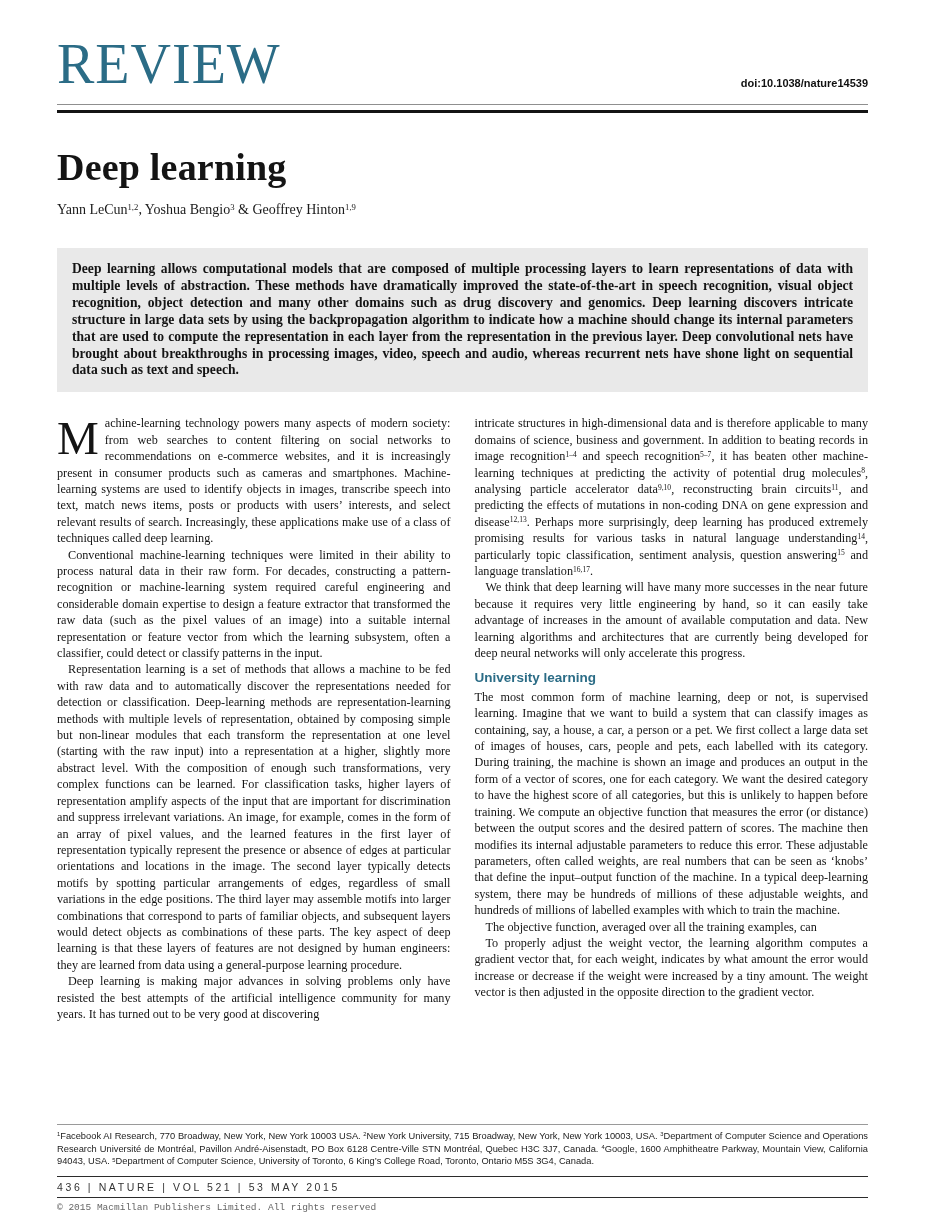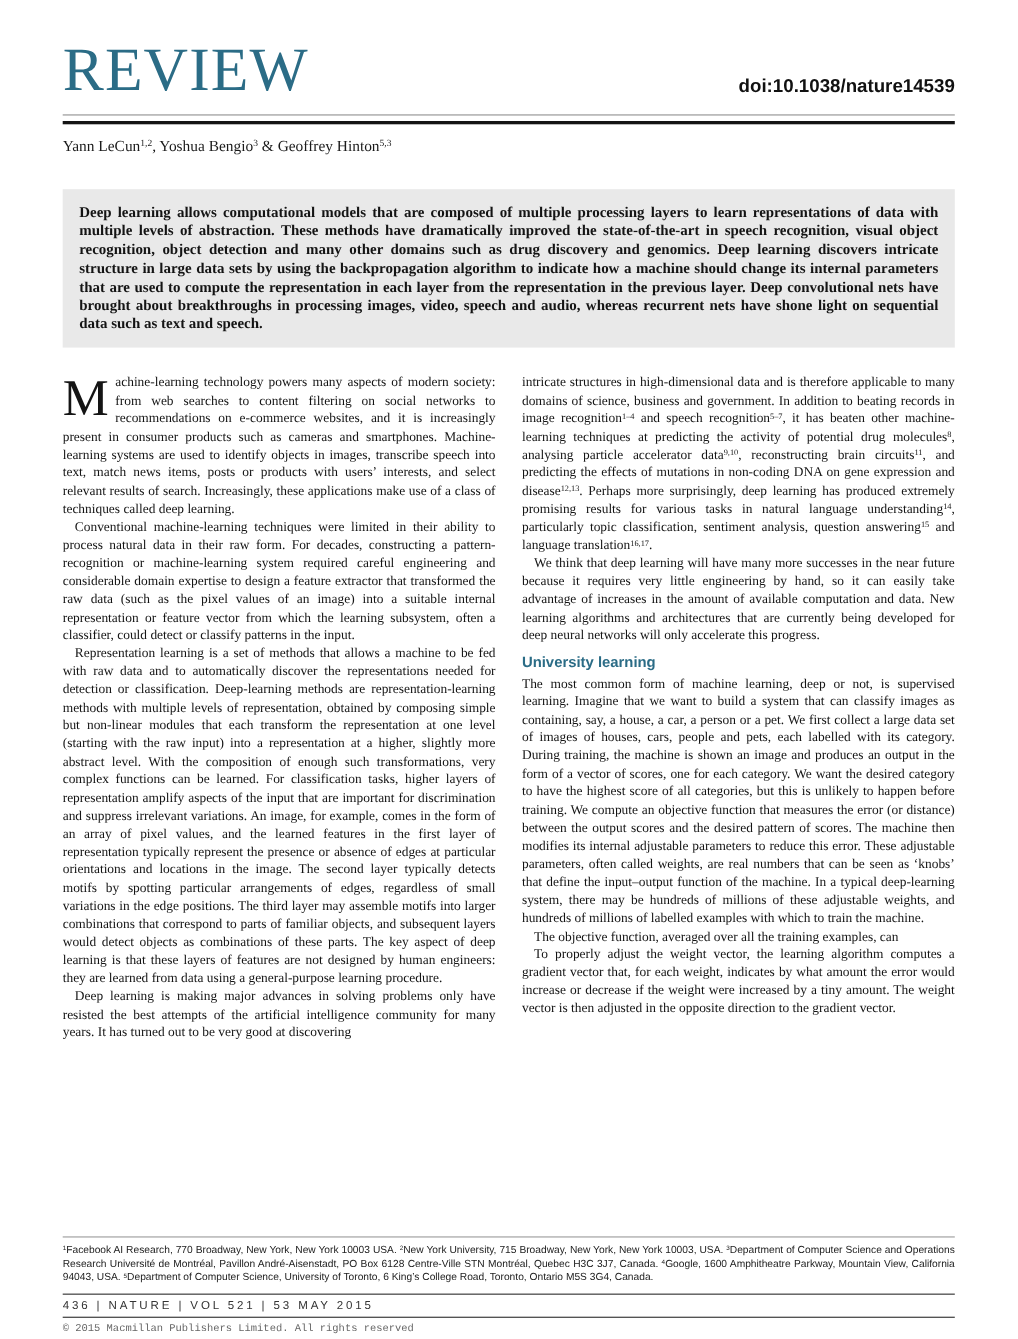--- a/index.html
+++ b/index.html
@@ -14,21 +14,21 @@
   .page { position:relative; width:925px; height:1088px; }
   .content { position:absolute; left:57px; right:57px; top:0; }
 
   
   .masthead { display:flex; justify-content:space-between; align-items:flex-end; padding-top:36px; }
   .kicker {
     font-family:"Liberation Serif", serif;
     font-size:56px; line-height:1; font-weight:400;
     color:var(--accent, #2b6c86); letter-spacing:1px;
   }
-  .doi { font-family:"Liberation Sans", sans-serif; font-size:17px; font-weight:bold; color:#111; padding-bottom:3px;text-align:center; }
+  .doi { font-family:"Liberation Sans", sans-serif; font-size:11px; font-weight:bold; color:#111; padding-bottom:3px;text-align:center; }
   .rule-thin { height:1px; background:#8f8f8f; margin-top:12px; }
   .rule-thick { height:3px; background:#141414; margin-top:5px; }
 
   
   .article-title { font-size:38px; font-weight:bold; margin-top:32px; letter-spacing:0.2px; }
   .authors { font-size:14px; margin-top:13px; color:#1a1a1a; }
   sup { font-size:0.62em; line-height:0; position:relative; vertical-align:baseline; top:-0.45em; }
 
   
   .abstract {
@@ -93,21 +93,22 @@
 <div class="page">
   <div class="content">
 
     <div class="masthead">
       <div class="kicker">REVIEW</div>
       <div class="doi">doi:10.1038/nature14539</div>
     </div>
     <div class="rule-thin"></div>
     <div class="rule-thick"></div>
 
-    <div class="authors">Yann LeCun<sup>1,2</sup>, Yoshua Bengio<sup>3</sup> &amp; Geoffrey Hinton<sup>5,3</sup></div>
+    <h1 class="article-title">Deep learning</h1>
+    <div class="authors">Yann LeCun<sup>1,2</sup>, Yoshua Bengio<sup>3</sup> &amp; Geoffrey Hinton<sup>1,9</sup></div>
 
     <div class="abstract">Deep learning allows computational models that are composed of multiple processing layers to learn representations of data with multiple levels of abstraction. These methods have dramatically improved the state-of-the-art in speech recognition, visual object recognition, object detection and many other domains such as drug discovery and genomics. Deep learning discovers intricate structure in large data sets by using the backpropagation algorithm to indicate how a machine should change its internal parameters that are used to compute the representation in each layer from the representation in the previous layer. Deep convolutional nets have brought about breakthroughs in processing images, video, speech and audio, whereas recurrent nets have shone light on sequential data such as text and speech.</div>
 
     <div class="columns">
       <div class="col" id="body-col-1">
           <p class="body-para"><span class="dropcap">M</span>achine-learning technology powers many aspects of modern society: from web searches to content filtering on social networks to recommendations on e-commerce websites, and it is increasingly present in consumer products such as cameras and smartphones. Machine-learning systems are used to identify objects in images, transcribe speech into text, match news items, posts or products with users’ interests, and select relevant results of search. Increasingly, these applications make use of a class of techniques called deep learning.</p>
           <p class="body-para indent">Conventional machine-learning techniques were limited in their ability to process natural data in their raw form. For decades, constructing a pattern-recognition or machine-learning system required careful engineering and considerable domain expertise to design a feature extractor that transformed the raw data (such as the pixel values of an image) into a suitable internal representation or feature vector from which the learning subsystem, often a classifier, could detect or classify patterns in the input.</p>
           <p class="body-para indent">Representation learning is a set of methods that allows a machine to be fed with raw data and to automatically discover the representations needed for detection or classification. Deep-learning methods are representation-learning methods with multiple levels of representation, obtained by composing simple but non-linear modules that each transform the representation at one level (starting with the raw input) into a representation at a higher, slightly more abstract level. With the composition of enough such transformations, very complex functions can be learned. For classification tasks, higher layers of representation amplify aspects of the input that are important for discrimination and suppress irrelevant variations. An image, for example, comes in the form of an array of pixel values, and the learned features in the first layer of representation typically represent the presence or absence of edges at particular orientations and locations in the image. The second layer typically detects motifs by spotting particular arrangements of edges, regardless of small variations in the edge positions. The third layer may assemble motifs into larger combinations that correspond to parts of familiar objects, and subsequent layers would detect objects as combinations of these parts. The key aspect of deep learning is that these layers of features are not designed by human engineers: they are learned from data using a general-purpose learning procedure.</p>
           <p class="body-para indent">Deep learning is making major advances in solving problems only have resisted the best attempts of the artificial intelligence community for many years. It has turned out to be very good at discovering</p>
         </div>

